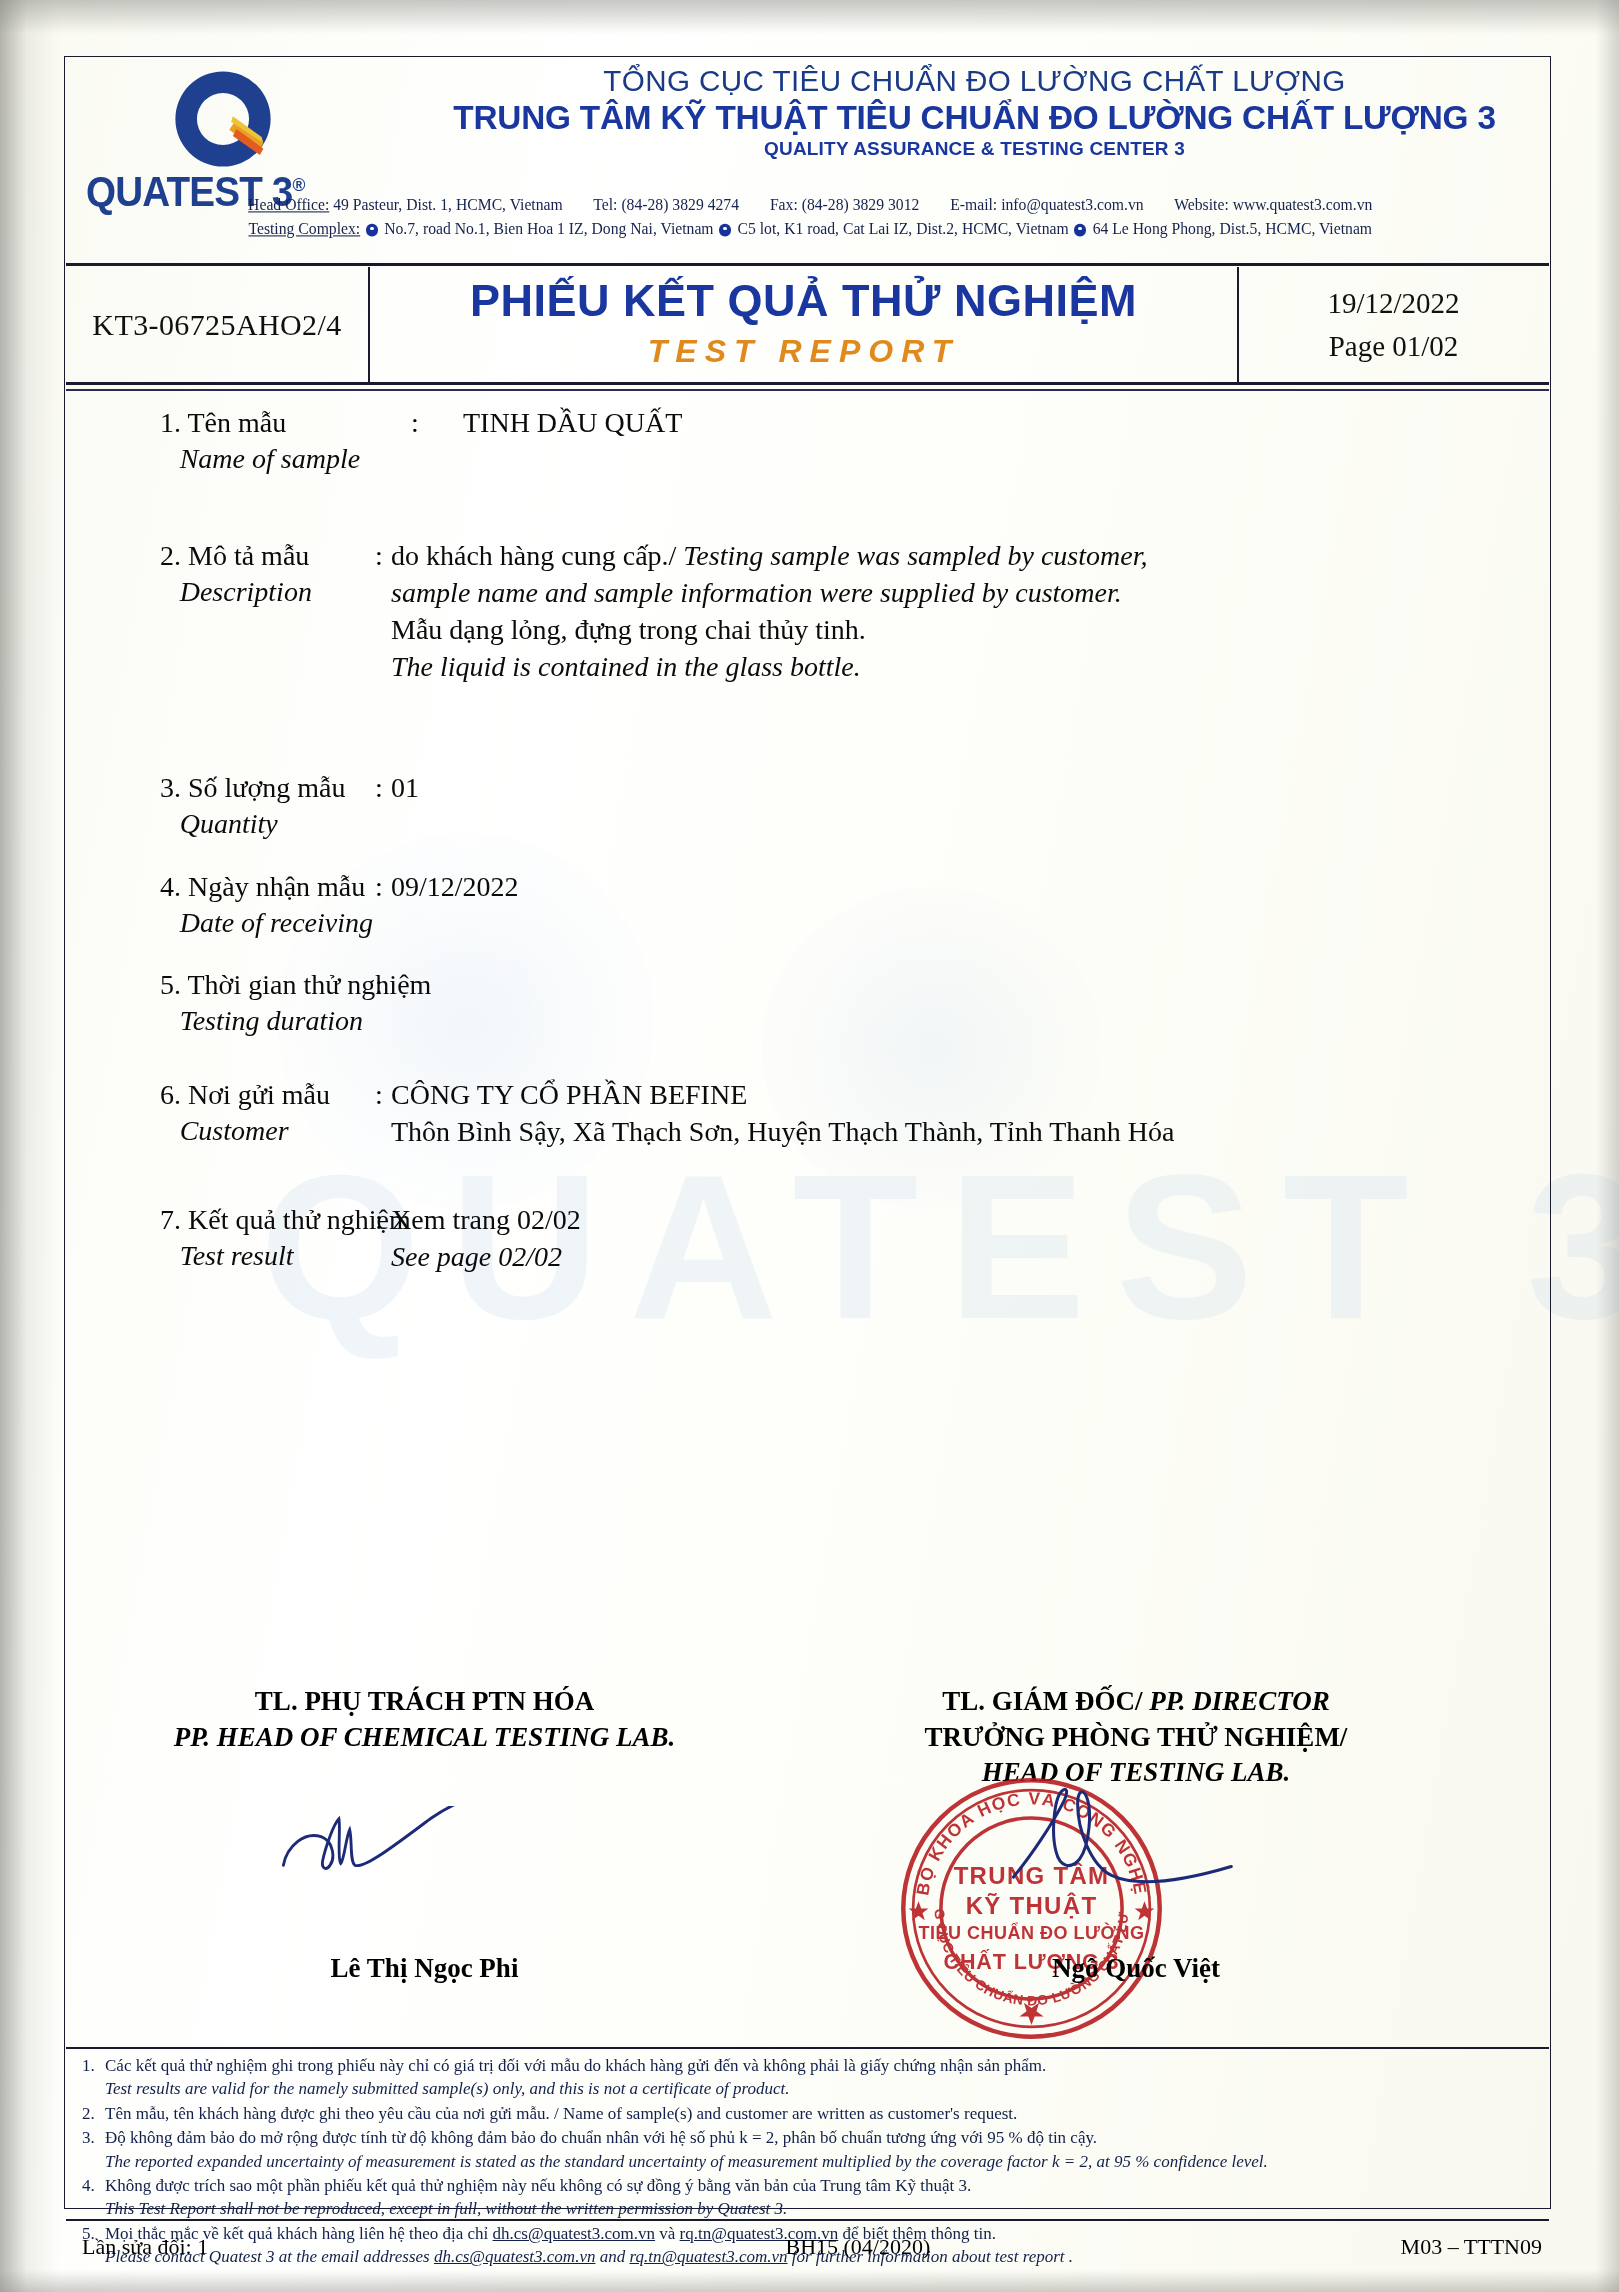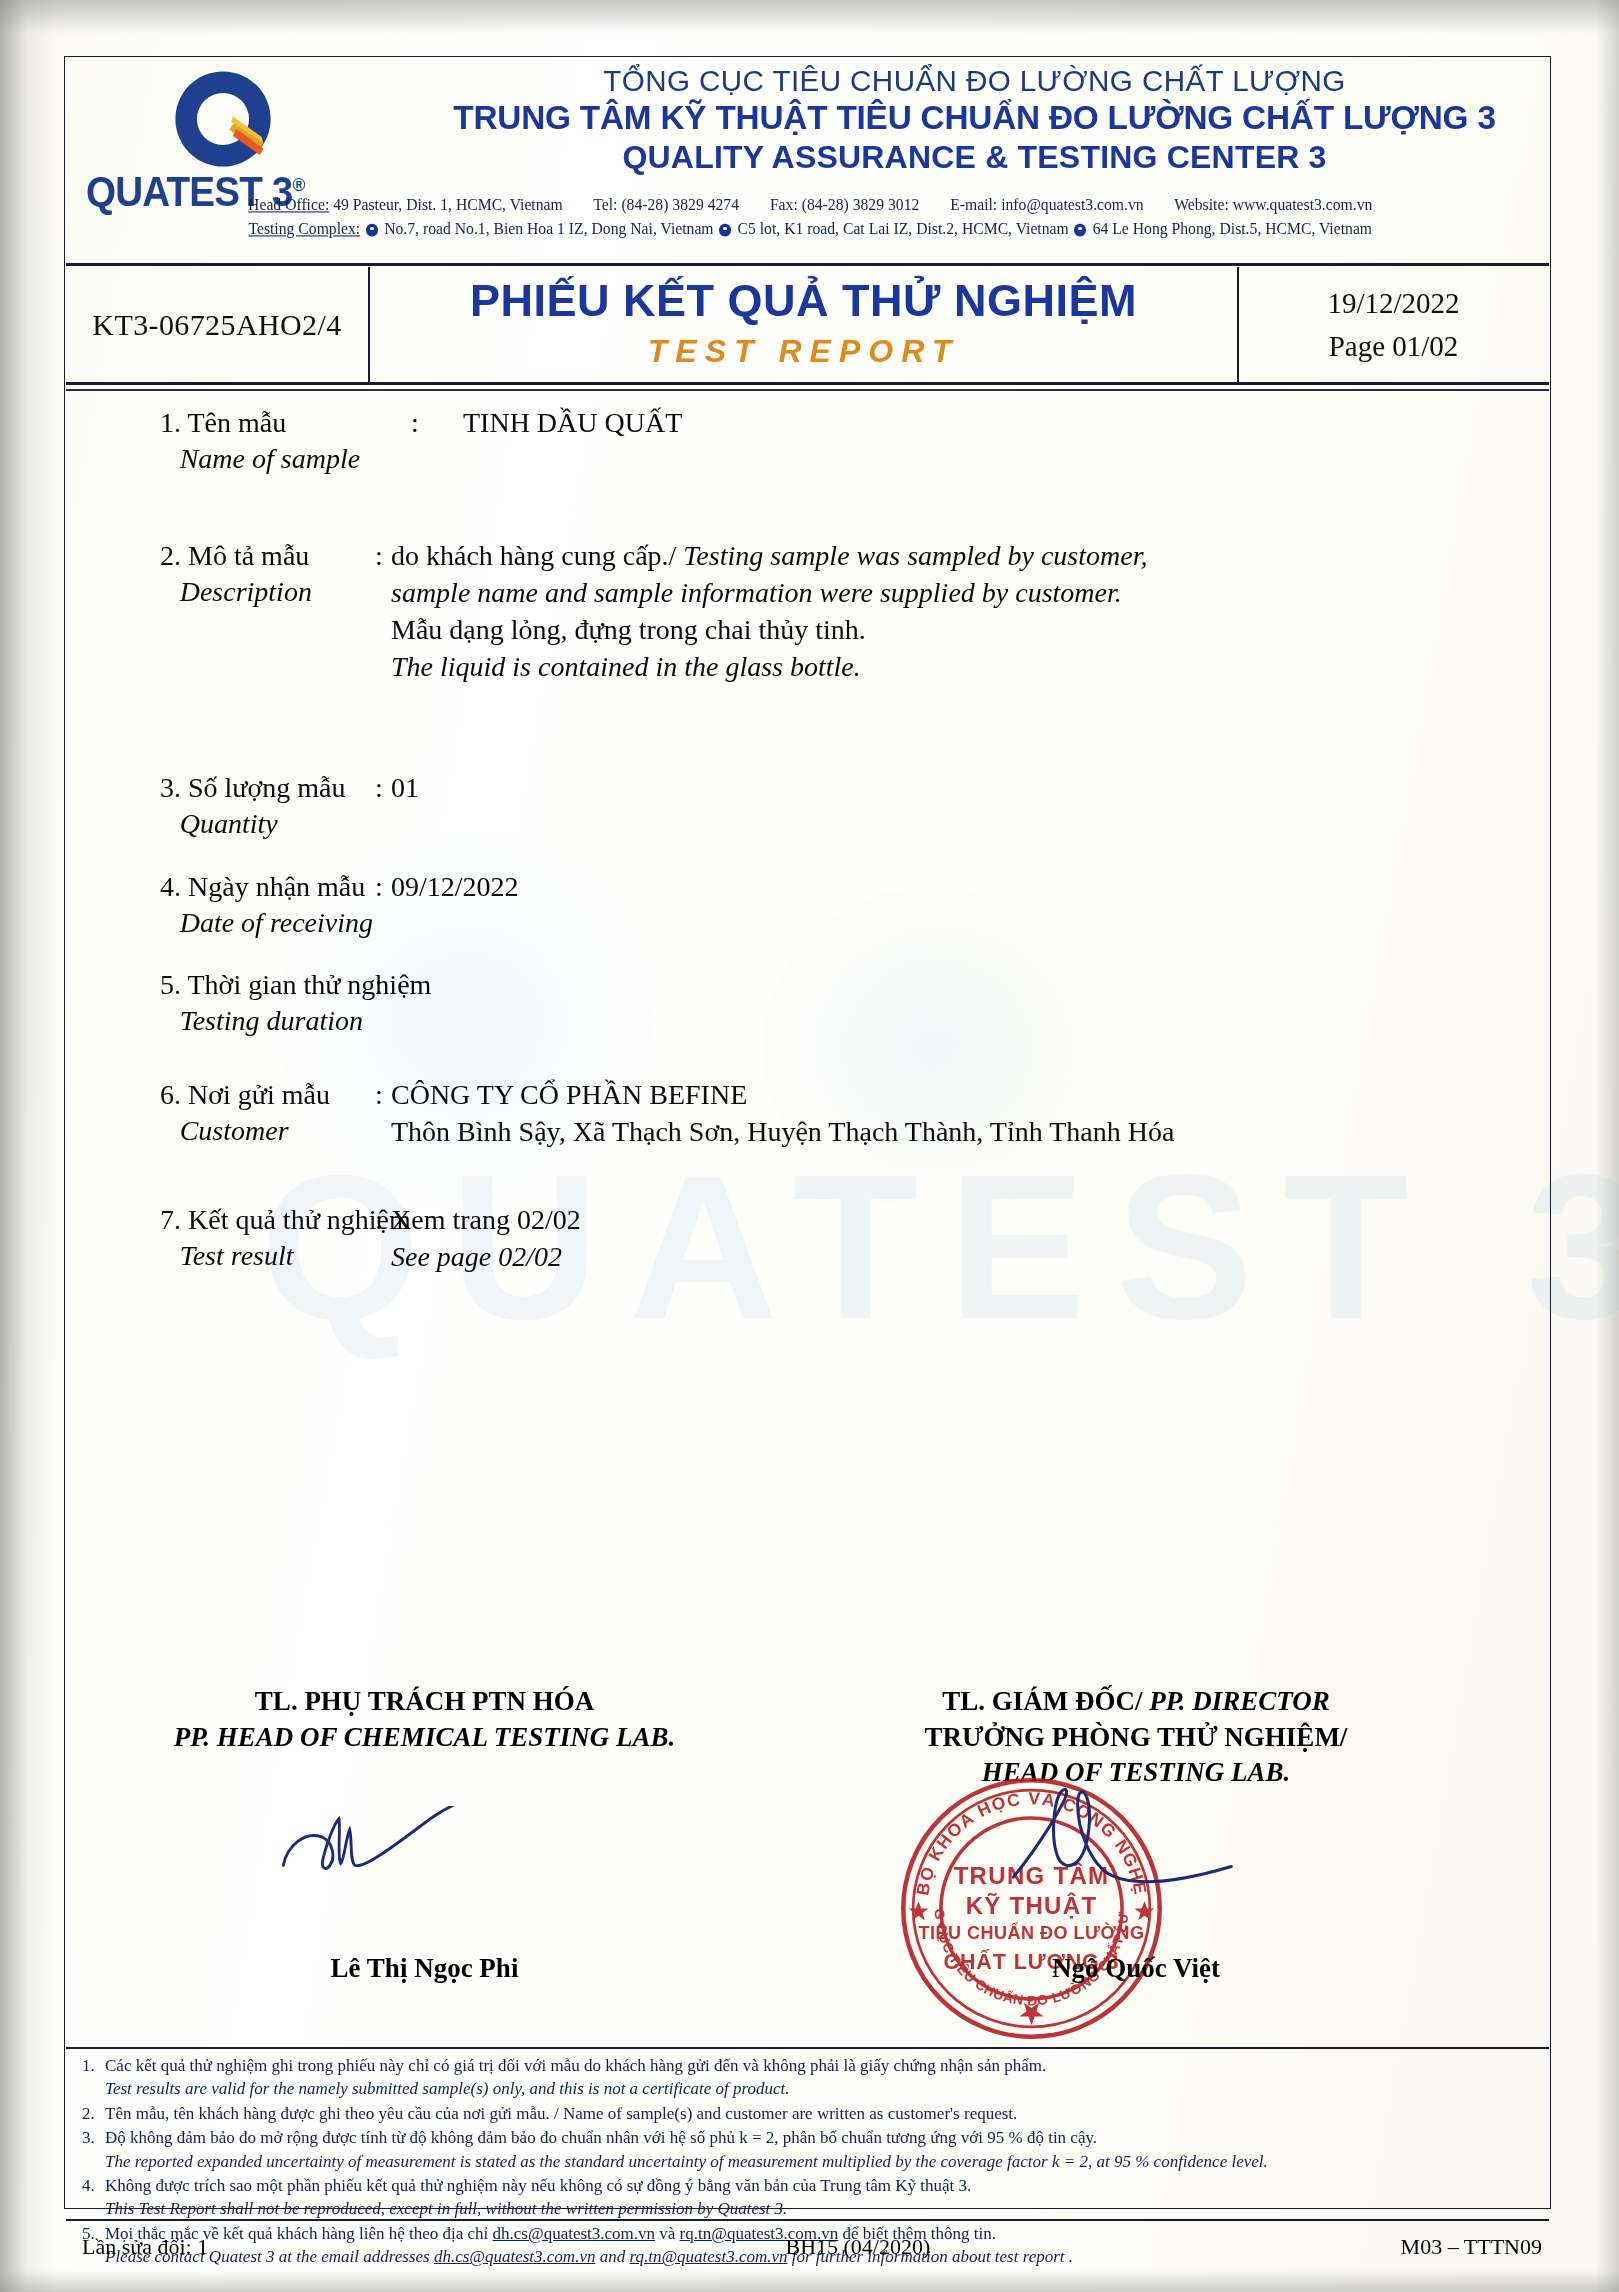--- a/index.html
+++ b/index.html
@@ -149,21 +149,21 @@
     font-size: 34px;
     color: #1a37a0;
     letter-spacing: -0.2px;
     line-height: 1.18;
     white-space: nowrap;
     transform: scaleX(0.98);
   }
   .lh-line3 {
     font-family: "Liberation Sans", sans-serif;
     font-weight: 700;
-    font-size: 32px;
+    font-size: 19px;
     color: #1a37a0;
     letter-spacing: 0.2px;
     line-height: 1.3;
     white-space: nowrap;
   }
 
   .lh-address {
     position: absolute;
     left: 18px;
     right: 12.5px;

